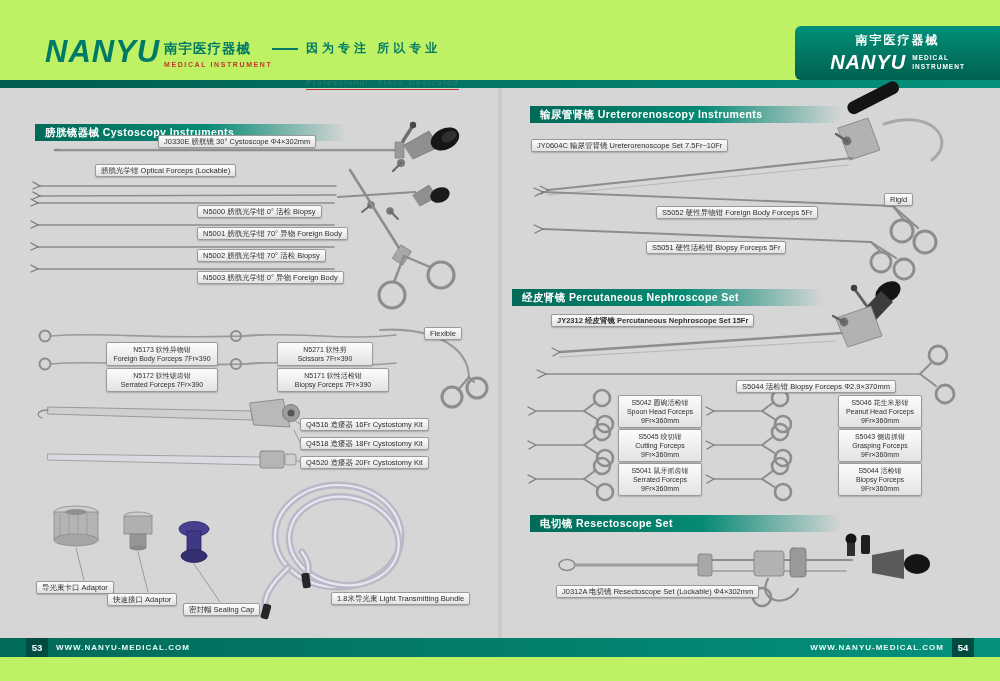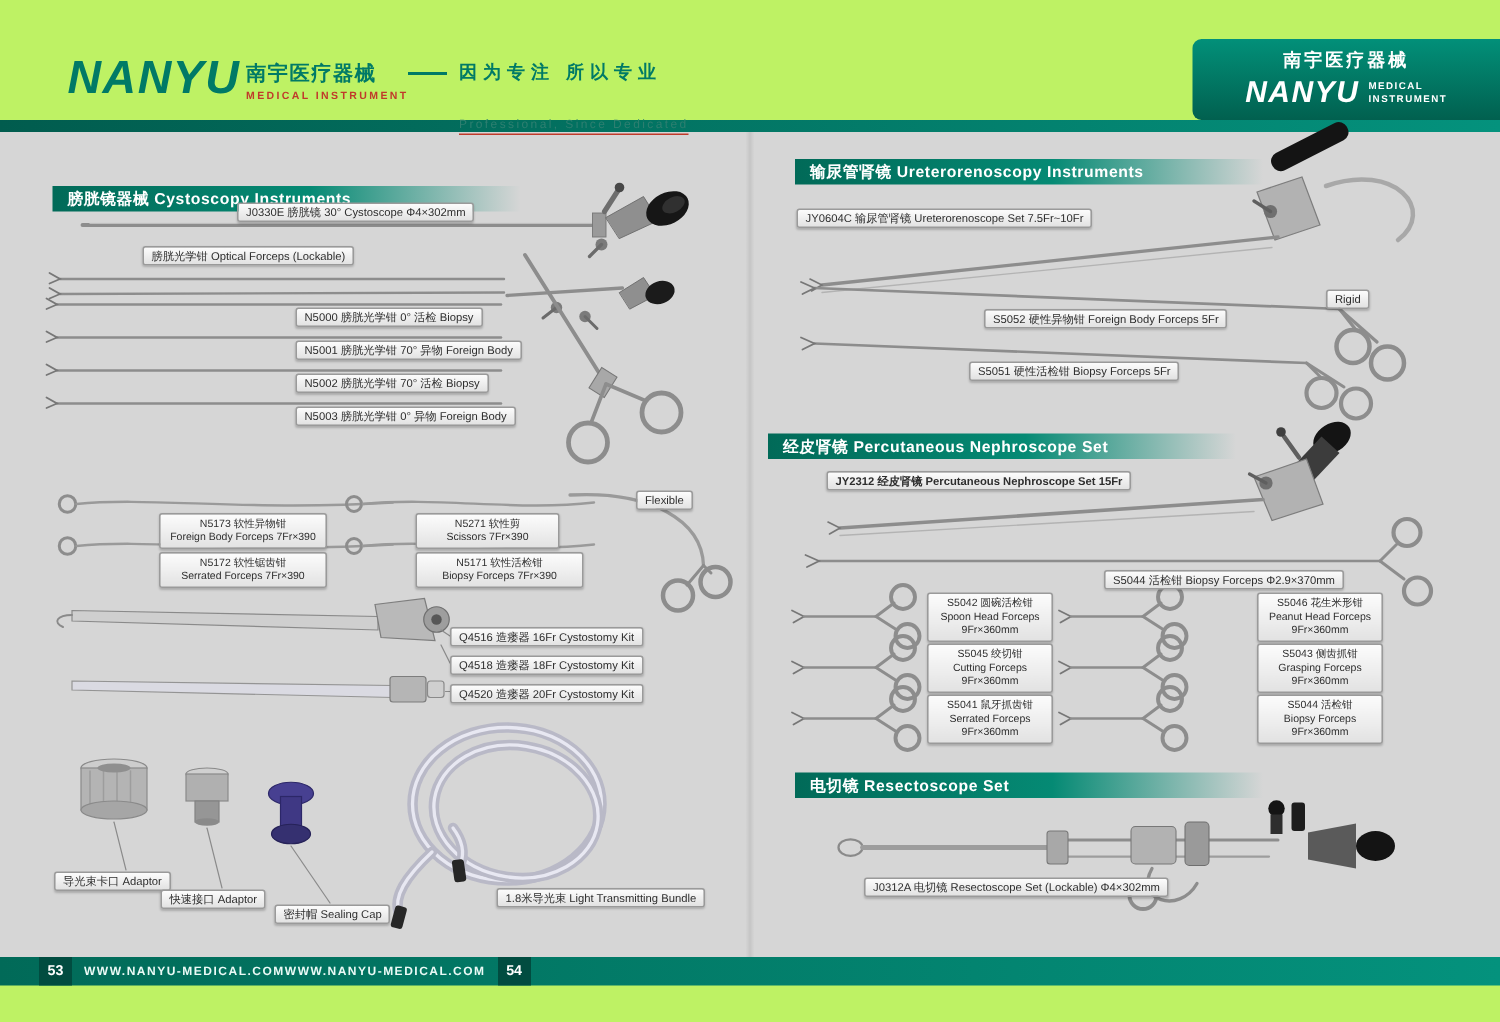--- a/index.html
+++ b/index.html
@@ -35,21 +35,21 @@
   
   .lbl{position:absolute;display:inline-flex;align-items:center;height:13px;padding:0 5px;
     background:linear-gradient(180deg,#fcfcfc,#e2e2e2);border:1px solid #9a9a9a;border-radius:2px;
     font-size:7.5px;color:#2e2e2e;white-space:nowrap;box-shadow:0 1px 1.5px rgba(0,0,0,.2);z-index:4}
   .lbl-multi{height:auto;padding:2px 4px;display:flex;flex-direction:column;align-items:center;
     justify-content:center;text-align:center;font-size:7px;line-height:1.3}
   .lbl-multi span{white-space:nowrap}
   
   .footer{position:absolute;left:0;top:638px;width:1000px;height:19px;z-index:5;
     background:linear-gradient(90deg,#016a58,#04927d);display:flex;align-items:center;
-    justify-content:flex-start;padding:0 26px}
+    justify-content:space-between;padding:0 26px}
   .f-group{display:flex;align-items:center;gap:8px}
   .pagenum{display:inline-flex;align-items:center;justify-content:center;width:22px;height:19px;
     background:#014c40;color:#fff;font-size:9.5px;font-weight:bold}
   .site{color:#eafaf6;font-size:8px;letter-spacing:1px;font-weight:bold}
   .art{position:absolute;left:0;top:0;z-index:2}
 </style>
 </head>
 <body>
 
 <div class="page">
@@ -342,21 +342,21 @@
     <span>Serrated Forceps</span>
     <span>9Fr×360mm</span>
   </div>
   <div class="lbl lbl-multi" style="left:838px;top:463px;width:84px;">
     <span>S5044 活检钳</span>
     <span>Biopsy Forceps</span>
     <span>9Fr×360mm</span>
   </div>
 
   <div class="sec" style="left:530px;top:515px;width:312px;">电切镜  Resectoscope Set</div>
-  <div class="lbl" style="left:576px;top:585px;">J0312A 电切镜 Resectoscope Set (Lockable)  Φ4×302mm</div>
+  <div class="lbl" style="left:556px;top:585px;">J0312A 电切镜 Resectoscope Set (Lockable)  Φ4×302mm</div>
 
   <div class="footer">
     <div class="f-group">
       <span class="pagenum">53</span>
       <span class="site">WWW.NANYU-MEDICAL.COM</span>
     </div>
     <div class="f-group">
       <span class="site">WWW.NANYU-MEDICAL.COM</span>
       <span class="pagenum">54</span>
     </div>

